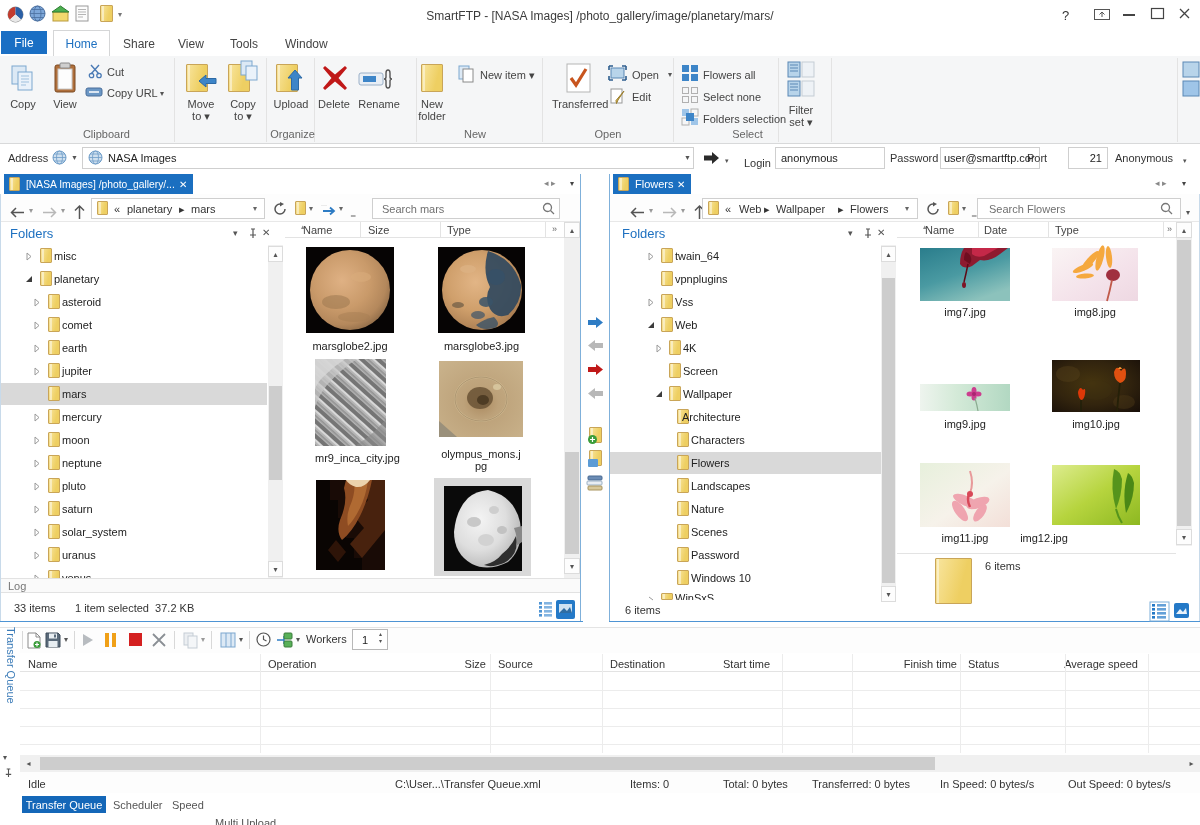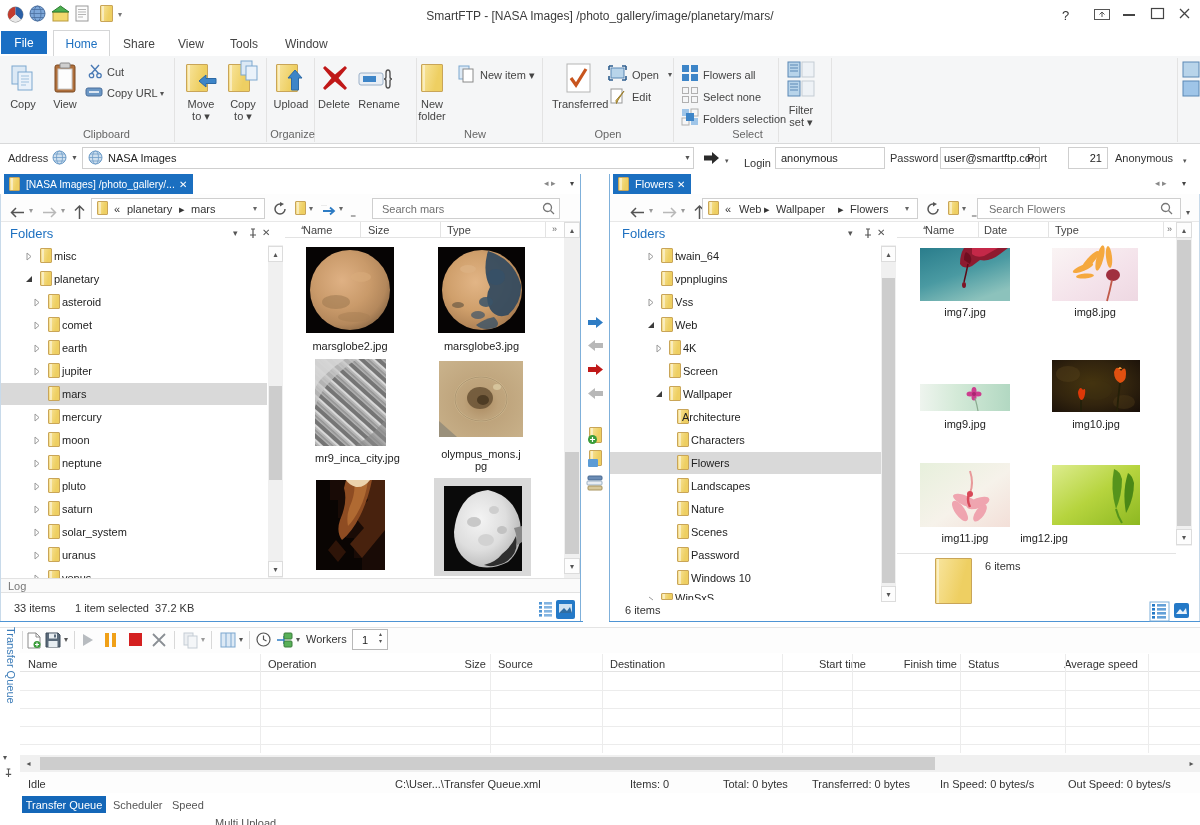--- a/index.html
+++ b/index.html
@@ -830,21 +830,21 @@
 <div class="tx" style="left:306px;top:11px;color:#333">Workers</div>
 <div class="ab" style="left:352px;top:7px;width:36px;height:21px;background:#fff;border:1px solid #b8b8b8"></div>
 <div class="tx" style="left:352px;top:12px;width:26px;text-align:center;color:#222">1</div>
 <div class="tx" style="left:379px;top:8px;color:#555;font-size:6px">▴<br>▾</div>
 <div class="ab" style="left:20px;top:32px;width:1180px;height:18px;background:#fff;border-bottom:1px solid #e3e3e3"></div>
 <div class="tx" style="left:28px;top:36px;color:#333">Name</div>
 <div class="tx" style="left:268px;top:36px;color:#333">Operation</div>
 <div class="tx" style="left:366px;top:36px;width:120px;text-align:right;color:#333">Size</div>
 <div class="tx" style="left:498px;top:36px;color:#333">Source</div>
 <div class="tx" style="left:610px;top:36px;color:#333">Destination</div>
-<div class="tx" style="left:746px;top:36px;width:120px;text-align:right;color:#333">Start time</div>
+<div class="tx" style="left:723px;top:36px;width:120px;text-align:left;color:#333">Start time</div>
 <div class="tx" style="left:837px;top:36px;width:120px;text-align:right;color:#333">Finish time</div>
 <div class="tx" style="left:968px;top:36px;color:#333">Status</div>
 <div class="tx" style="left:1018px;top:36px;width:120px;text-align:right;color:#333">Average speed</div>
 <div class="ab" style="left:260px;top:32px;width:1px;height:99px;background:#ececec"></div>
 <div class="ab" style="left:490px;top:32px;width:1px;height:99px;background:#ececec"></div>
 <div class="ab" style="left:602px;top:32px;width:1px;height:99px;background:#ececec"></div>
 <div class="ab" style="left:852px;top:32px;width:1px;height:99px;background:#ececec"></div>
 <div class="ab" style="left:960px;top:32px;width:1px;height:99px;background:#ececec"></div>
 <div class="ab" style="left:1148px;top:32px;width:1px;height:99px;background:#ececec"></div>
     <div class="ab" style="left:782px;top:32px;width:1px;height:99px;background:#ececec"></div>

